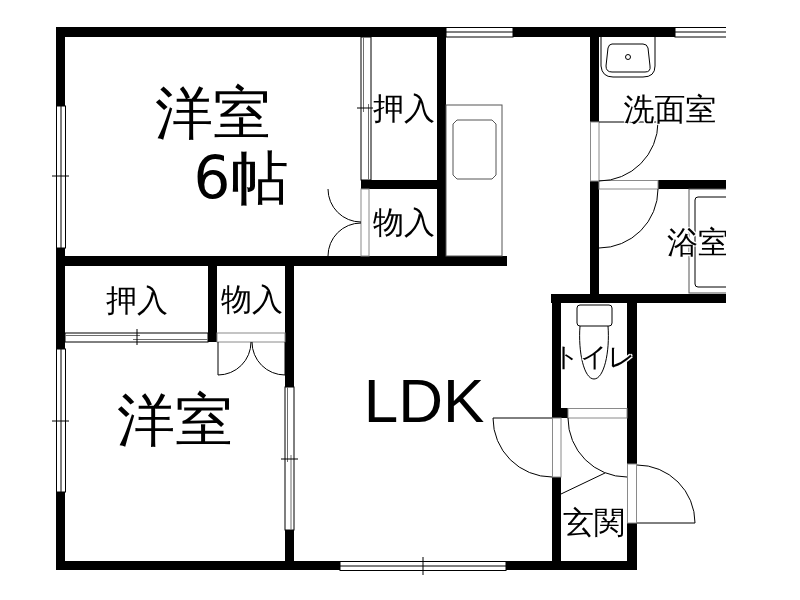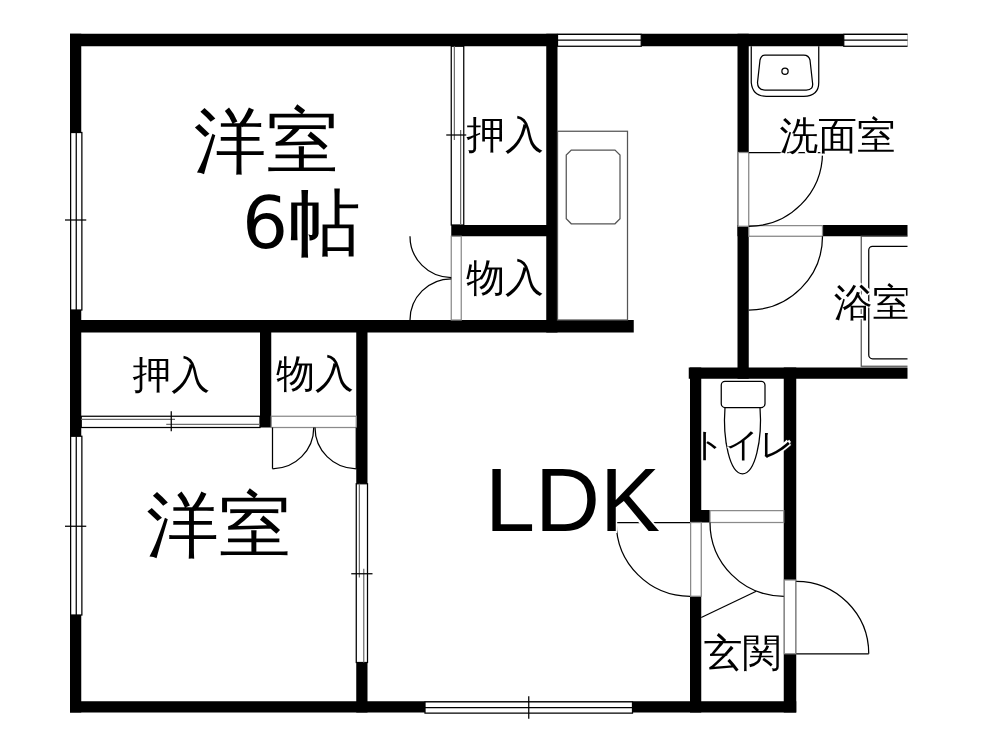--- a/index.html
+++ b/index.html
@@ -20,21 +20,21 @@
     .lbl {
       position: absolute;
       transform: translate(-50%, -50%);
       line-height: 1;
       white-space: nowrap;
       color: #000000;
       font-family: "DejaVu Sans", sans-serif;
       text-shadow: 0 0 2px #fff, 0 0 2px #fff, 1px 1px 0 #fff, -1px -1px 0 #fff, 1px -1px 0 #fff, -1px 1px 0 #fff;
     }
     .lbl.big { font-size: 58px; }
-    .lbl.latin { font-family: "Liberation Sans", sans-serif; font-size: 72px; margin-left: 34px; }
+    .lbl.latin { font-family: "Liberation Sans", sans-serif; font-size: 62px; }
     .lbl.mid { font-size: 31px; font-family: Liberation Serif, serif; }
     .lbl.sm { font-size: 27px; }
   </style>
 </head>
 <body>
 
 <div id="plan">
   <svg width="800" height="600" viewBox="0 0 800 600">
 
     <g>

